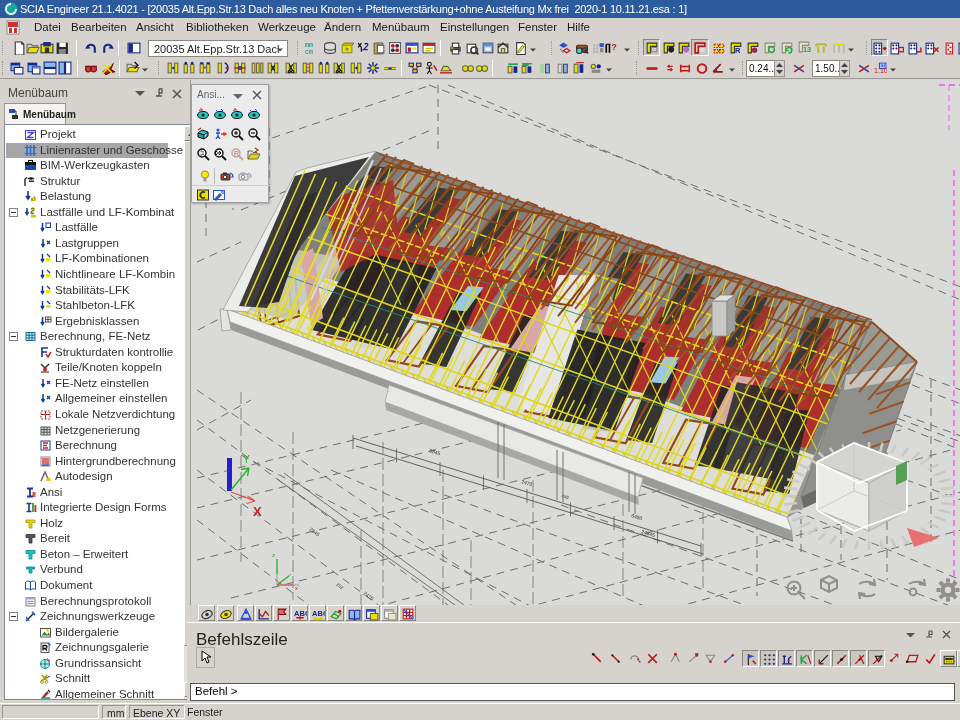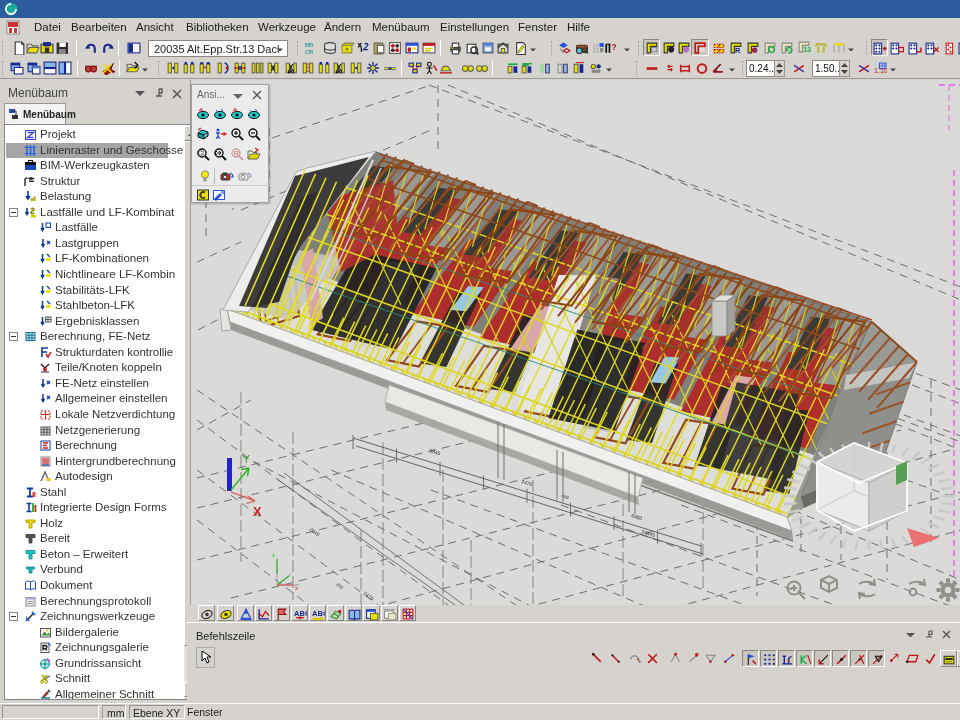--- a/index.html
+++ b/index.html
@@ -16,34 +16,35 @@
 #lp{left:0;top:80px;width:187px;height:623px;background:#d6d3ce}
 #lp .hdr{position:absolute;left:8px;top:6px;font-size:12px;color:#444}
 #tree{position:absolute;left:4px;top:44px;width:196px;height:576px;background:#fff;border:1px solid #828790;overflow:hidden}
 .trow{position:absolute;left:1px;width:162px;height:15.5px;font-size:11.5px;color:#333;white-space:nowrap}
 .trow .lbl{position:absolute;top:1px}
 .sel{background:#a6a6a6}
 #sbar{position:absolute;right:0px;top:1px;width:15px;height:573px;background:#e4e2dd}
 #vp{left:190px;top:80px;width:770px;height:525px;background:#dadad8;overflow:hidden;border-left:1px solid #9a9a96}
 #vtb{left:187px;top:605px;width:773px;height:17px;background:#d6d3ce}
 #bz{left:187px;top:622px;width:773px;height:81px;background:#d6d3ce;border-top:1px solid #fff}
-#bz .hdr{position:absolute;left:9px;top:7px;font-size:11px;color:#222}
+#bz .hdr{position:absolute;left:9px;top:7px;font-size:17px;color:#222}
 #cmd{position:absolute;left:3px;top:60px;width:765px;height:18px;background:#fff;border:1px solid #555;font-size:11.5px;color:#000;padding:1px 4px}
 #sb{left:0;top:703px;width:960px;height:17px;background:#d6d3ce;font-size:10.5px;color:#222;border-top:1px solid #fff}
 .cell{position:absolute;top:1px;height:14px;border:1px solid;border-color:#9a968f #fff #fff #9a968f;padding:1px 4px}
 .ibtn{position:absolute;width:17px;height:17px}
 .press{background:#cac7c1;border:1px solid;border-color:#8a877f #fff #fff #8a877f}
 #float{position:absolute;left:0px;top:4px;width:78px;height:119px;background:#ebebeb;border:1px solid #a0a0a0;box-shadow:1px 1px 2px rgba(0,0,0,0.25)}
 </style></head>
 <body>
 <div id="title" class="abs">
     <svg class="abs" style="left:4px;top:2px" width="14" height="14">
       <circle cx="7" cy="7" r="6.5" fill="#19a89c"></circle>
       <path d="M7 2 a5 5 0 1 0 5 5" stroke="#fff" stroke-width="1.8" fill="none"></path>
     </svg>
+    <span class="t">SCIA Engineer 21.1.4021 - [20035 Alt.Epp.Str.13 Dach alles neu Knoten + Pfettenverstärkung+ohne Austeifung Mx frei&nbsp; 2020-1 10.11.21.esa : 1]</span>
   </div>
 
 <div id="menu" class="abs">
 <svg class="abs" style="left:6px;top:2px" width="15" height="15">
       <rect x="1" y="1" width="12" height="13" fill="#fff" stroke="#888"></rect>
       <rect x="2" y="2" width="10" height="5" fill="#c33"></rect>
       <rect x="3" y="8" width="3" height="5" fill="#c33"></rect>
       <rect x="8" y="8" width="3" height="5" fill="#c33"></rect>
     </svg>
 <span style="left:34px">Datei</span>
@@ -897,21 +898,21 @@
             <path d="M2 11 L6 2 l4 9" stroke="#666" stroke-width="1.5" fill="none"></path>
             <rect x="7.5" y="8" width="4" height="3" fill="#e8c800"></rect>
           </svg></span>
         <span class="lbl" style="left:49px">Autodesign</span>
       </div>
 <div class="trow" style="top:359.7px">
         <span style="position:absolute;left:18px;top:1px"><svg width="13" height="13" viewBox="0 0 13 13">
             <path d="M3 2.5 h6 M3 10.5 h6 M6 2.5 v8" stroke="#123a9e" stroke-width="1.8" fill="none"></path>
             <rect x="8.5" y="6" width="3" height="5" fill="#cc2222" opacity="0.8"></rect>
           </svg></span>
-        <span class="lbl" style="left:34px">Stahl</span>
+        <span class="lbl" style="left:34px">Ansi</span>
       </div>
 <div class="trow" style="top:375.2px">
         <span style="position:absolute;left:18px;top:1px"><svg width="13" height="13" viewBox="0 0 13 13">
             <path d="M2.5 2.5 h5 M2.5 10.5 h5 M5 2.5 v8" stroke="#123a9e" stroke-width="1.6" fill="none"></path>
             <rect x="8" y="2" width="2" height="9" fill="#44aa44"></rect>
             <rect x="10.5" y="4" width="1.8" height="7" fill="#cc2222"></rect>
           </svg></span>
         <span class="lbl" style="left:34px">Integrierte Design Forms</span>
       </div>
 <div class="trow" style="top:390.8px">
@@ -1897,20 +1898,21 @@
         <path d="M4 9 h1 M6 9 h1 M8 9 h1" stroke="#333"></path>
       </svg>
     </div>
 <div class="ibtn" style="left:770px;top:27px;width:17px;height:17px;border:1px solid;border-color:#fff #8a877f #8a877f #fff;background:#d6d3ce">
       <svg width="14" height="14" viewBox="0 0 13 13" style="position:absolute;left:1px;top:1px">
         <rect x="3" y="2" width="8" height="10" fill="#e8d8a0" stroke="#333"></rect>
         <path d="M5 2 v10" stroke="#333"></path>
         <path d="M7 4 h2 M7 6 h2" stroke="#555"></path>
       </svg>
     </div>
+  <div id="cmd">Befehl &gt;</div>
 </div>
 
 <div id="sb" class="abs">
   <div class="cell" style="left:2px;width:97px"></div>
   <div class="cell" style="left:102px;width:24px">mm</div>
   <div class="cell" style="left:129px;width:56px;padding:1px 3px">Ebene XY</div>
   <span class="abs" style="left:187px;top:2px">Fenster</span>
 </div>
 
 </body></html>

